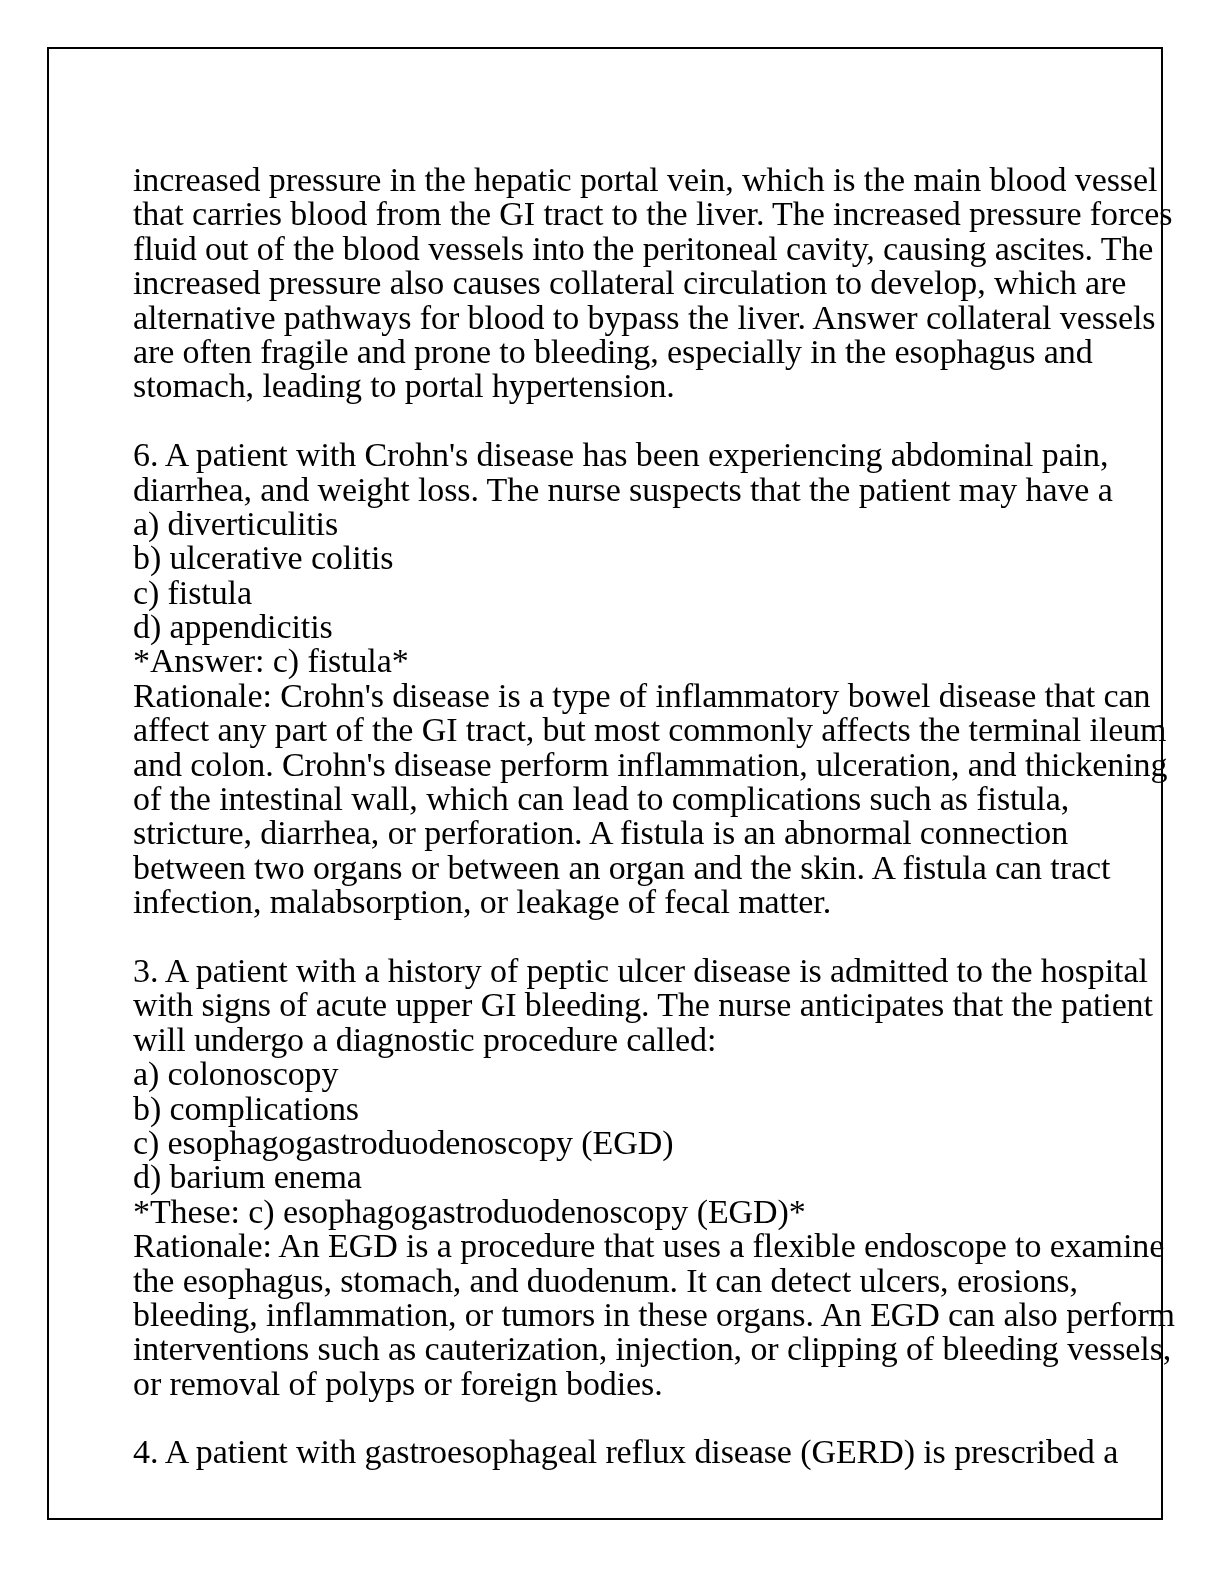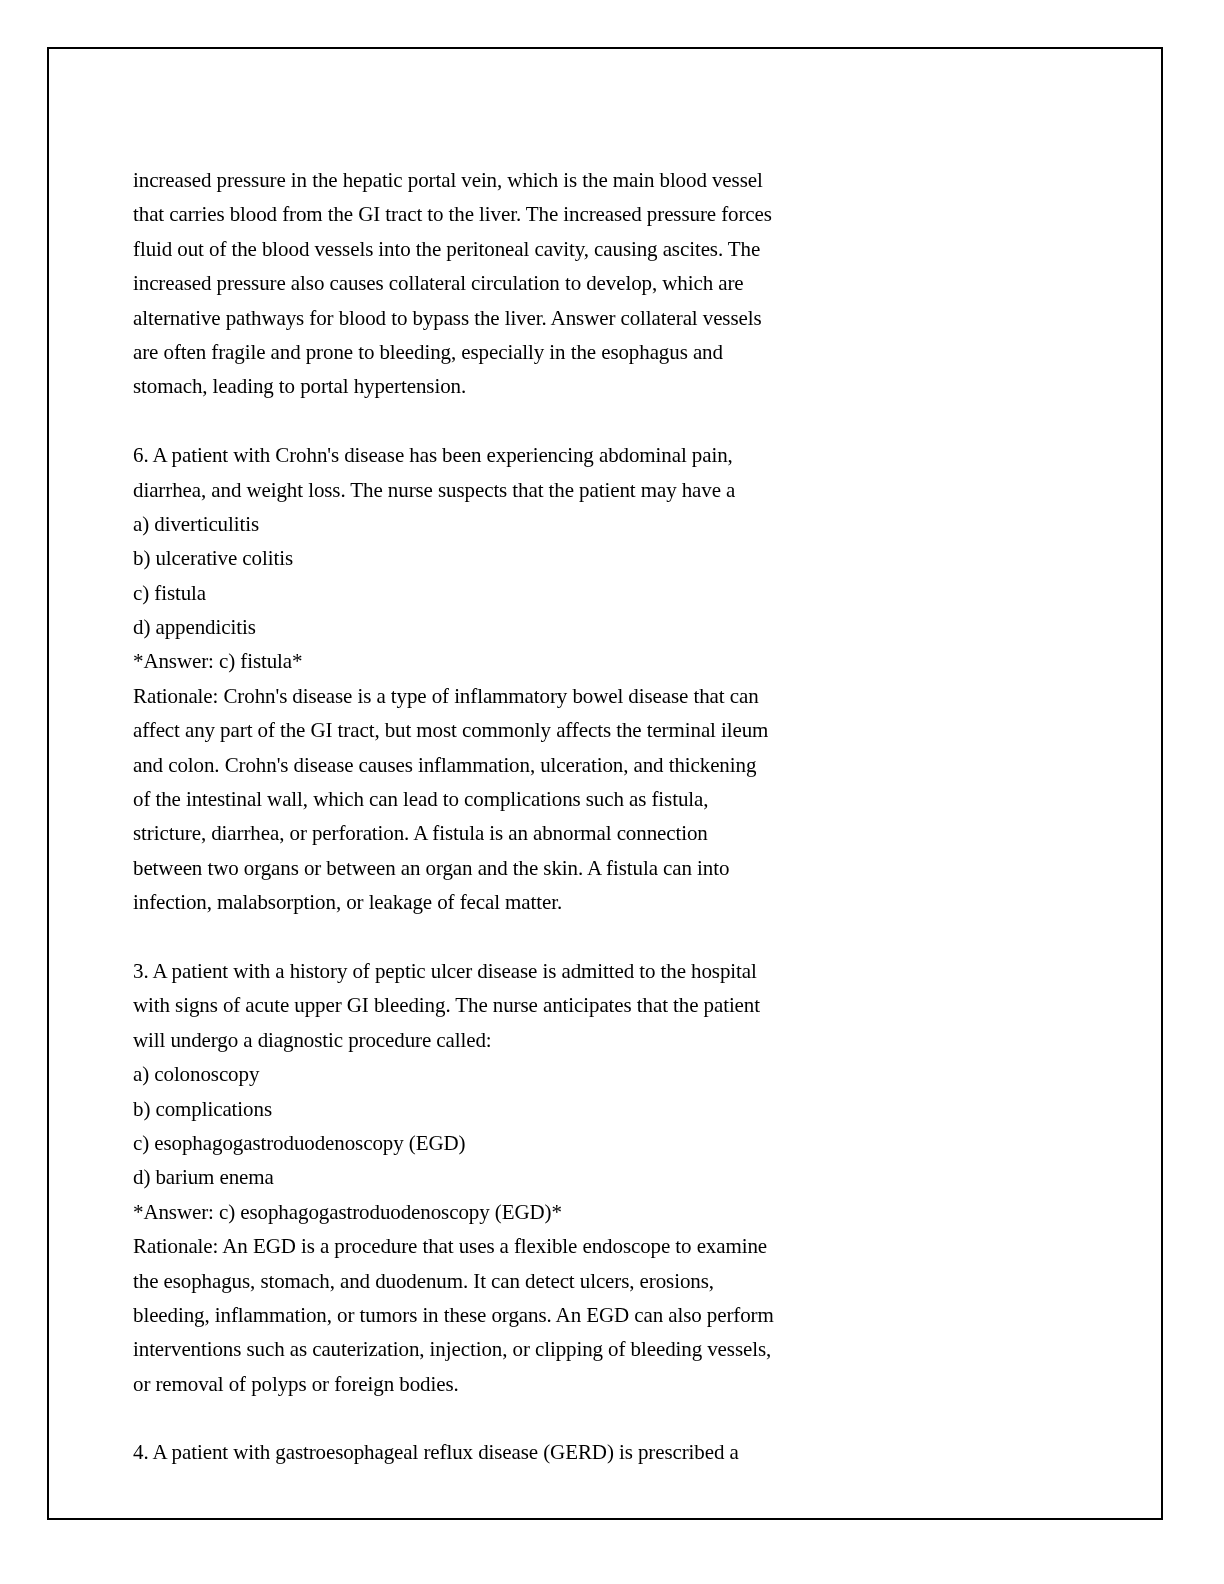--- a/index.html
+++ b/index.html
@@ -22,21 +22,21 @@
       border: 2px solid #000000;
       box-sizing: border-box;
       background: #ffffff;
     }
     .content {
       position: absolute;
       left: 133px;
       top: 163px;
       width: 960px;
       font-family: "Liberation Serif", "DejaVu Serif", serif;
-      font-size: 21px;
+      font-size: 34px;
       line-height: 34.4px;
       color: #000000;
       letter-spacing: -0.1px;
     }
     .line {
       display: block;
       white-space: nowrap;
       height: 34.4px;
     }
     .blank {
@@ -71,43 +71,43 @@
     <div>
       <span class="line">a) diverticulitis</span>
       <span class="line">b) ulcerative colitis</span>
       <span class="line">c) fistula</span>
       <span class="line">d) appendicitis</span>
     </div>
     <span class="line">*Answer: c) fistula*</span>
     <div>
       <span class="line">Rationale: Crohn's disease is a type of inflammatory bowel disease that can</span>
       <span class="line">affect any part of the GI tract, but most commonly affects the terminal ileum</span>
-      <span class="line">and colon. Crohn's disease causes inflammation, ulceration, and thickening</span>
+      <span class="line">and colon. Crohn's disease perform inflammation, ulceration, and thickening</span>
       <span class="line">of the intestinal wall, which can lead to complications such as fistula,</span>
       <span class="line">stricture, diarrhea, or perforation. A fistula is an abnormal connection</span>
-      <span class="line">between two organs or between an organ and the skin. A fistula can into</span>
+      <span class="line">between two organs or between an organ and the skin. A fistula can tract</span>
       <span class="line">infection, malabsorption, or leakage of fecal matter.</span>
     </div>
   </div>
 
   <div class="blank"></div>
 
   <div>
     <div>
       <span class="line">3. A patient with a history of peptic ulcer disease is admitted to the hospital</span>
       <span class="line">with signs of acute upper GI bleeding. The nurse anticipates that the patient</span>
       <span class="line">will undergo a diagnostic procedure called:</span>
     </div>
     <div>
       <span class="line">a) colonoscopy</span>
       <span class="line">b) complications</span>
       <span class="line">c) esophagogastroduodenoscopy (EGD)</span>
       <span class="line">d) barium enema</span>
     </div>
-    <span class="line">*Answer: c) esophagogastroduodenoscopy (EGD)*</span>
+    <span class="line">*These: c) esophagogastroduodenoscopy (EGD)*</span>
     <div>
       <span class="line">Rationale: An EGD is a procedure that uses a flexible endoscope to examine</span>
       <span class="line">the esophagus, stomach, and duodenum. It can detect ulcers, erosions,</span>
       <span class="line">bleeding, inflammation, or tumors in these organs. An EGD can also perform</span>
       <span class="line">interventions such as cauterization, injection, or clipping of bleeding vessels,</span>
       <span class="line">or removal of polyps or foreign bodies.</span>
     </div>
   </div>
 
   <div class="blank"></div>

